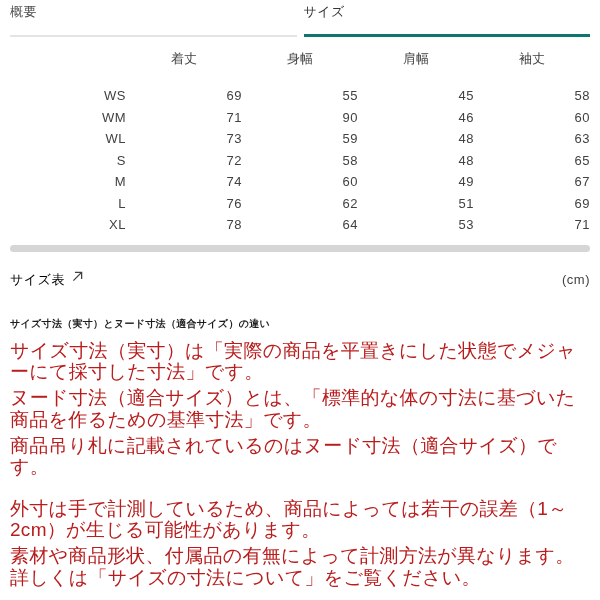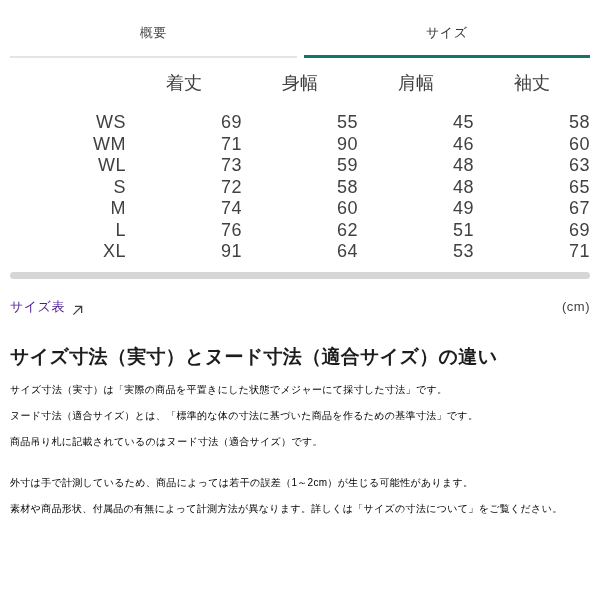--- a/index.html
+++ b/index.html
@@ -15,42 +15,42 @@
   .page { width: 600px; height: 600px; }
 
   
   .tabs {
     display: flex;
     gap: 7px;
     padding: 0 10px;
   }
   .tab {
     flex: 1;
-    text-align: center;
+    text-align: left;
     font-size: 13px;
     color: #4c4c4c;
     letter-spacing: 0.5px;
-    padding: 24px 0 14px 0;
+    padding: 3px 0 14px 0;
     border-bottom: 2px solid #e4e4e4;
     cursor: pointer;
     user-select: none;
   }
   .tab.active {
     border-bottom: 3px solid #0f766e;
     padding-bottom: 13px;
     color: #363636;
   }
 
   
   table.size-table {
     width: 580px;
     margin: 13px 10px 0 10px;
     border-collapse: collapse;
     table-layout: fixed;
-    font-size: 18px;
+    font-size: 13px;
     color: #414141;
   }
   table.size-table th {
     font-weight: 400;
     text-align: center;
     padding: 0 0 17px 0;
     color: #414141;
   }
   table.size-table td {
     text-align: right;
@@ -71,46 +71,46 @@
   
   .links-row {
     display: flex;
     align-items: center;
     margin: 19px 10px 0 10px;
     font-size: 13px;
     color: #414141;
   }
   .table-link {
     display: inline-flex;
-    align-items: flex-end;
+    align-items: flex-start;
     gap: 7px;
     margin-right: 28px;
-    color: #4c1d95;
+    color: #000000;
     text-decoration: none;
     cursor: pointer;
     letter-spacing: 0.5px;
   }
   .arrow-icon { display: inline-flex; }
   .arrow-icon svg { width: 11px; height: 11px; display: block; }
   .unit { margin-left: auto; letter-spacing: 0.5px; }
 
   
   .section { margin: 28px 10px 0 10px; }
   .section.second { margin-top: 20px; }
   .section h3 {
-    font-size: 19px;
+    font-size: 10px;
     font-weight: 700;
     color: #1d1d1d;
     margin: 0 0 9px 0;
     letter-spacing: 0.3px;
   }
   .section p {
-    font-size: 10px;
+    font-size: 19px;
     line-height: 21.5px;
-    color: #000000;
+    color: #b91c1c;
     margin: 0 0 4.5px 0;
     letter-spacing: 0.3px;
   }
 </style>
 </head>
 <body>
 
 <div class="page">
 
   <div class="tabs">
@@ -166,21 +166,21 @@
         </tr>
         <tr>
           <td>L</td>
           <td>76</td>
           <td>62</td>
           <td>51</td>
           <td>69</td>
         </tr>
         <tr>
           <td>XL</td>
-          <td>91</td>
+          <td>78</td>
           <td>64</td>
           <td>53</td>
           <td>71</td>
         </tr>
       </tbody>
   </table>
 
   <div class="hscrollbar"></div>
 
   <div class="links-row">

